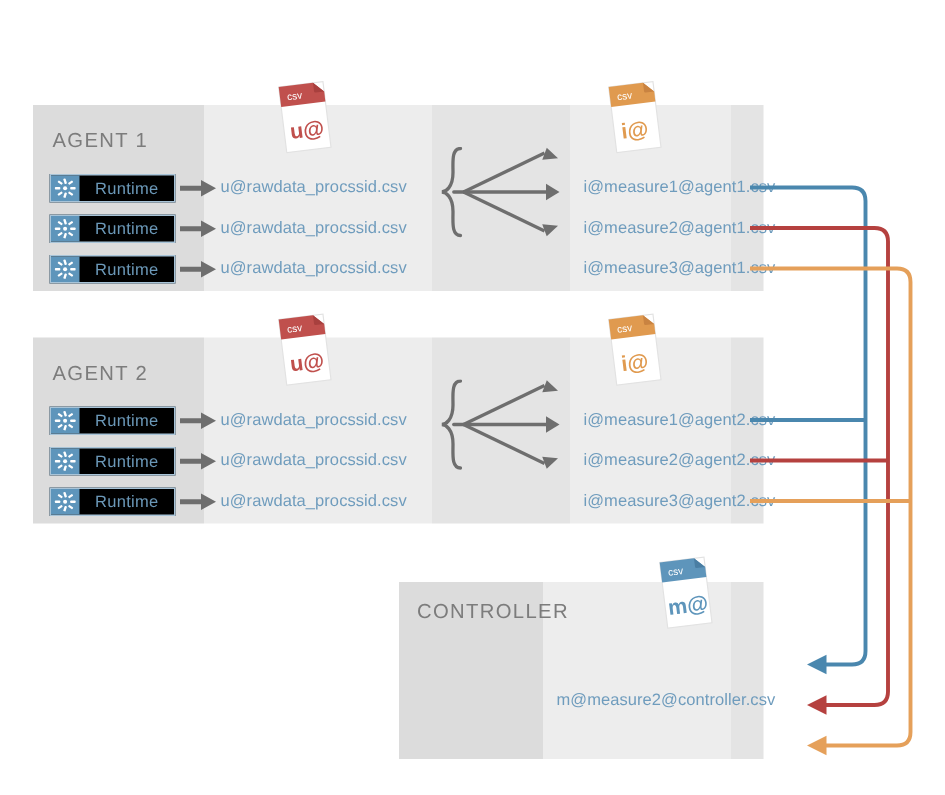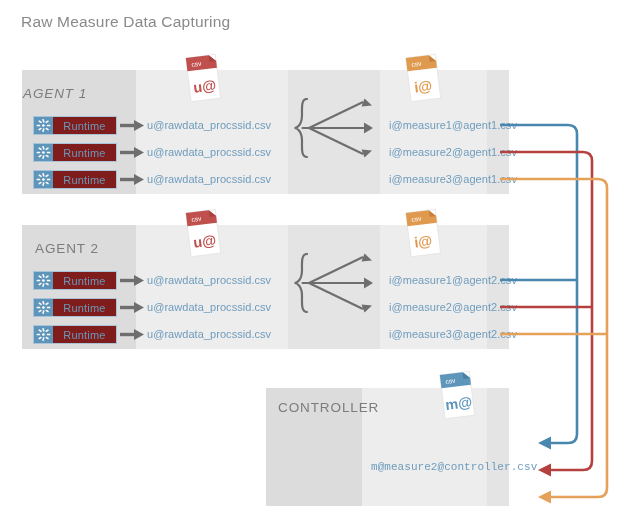--- a/index.html
+++ b/index.html
@@ -65,21 +65,21 @@
     letter-spacing: 0.9px;
     white-space: nowrap;
   }
 
   
   .runtime-box {
     position: absolute;
     width: 84px;
     height: 19px;
     border: 1px solid #a8c4d8;
-    background: #7f1d1d;
+    background: #000000;
     box-sizing: border-box;
     display: flex;
     align-items: stretch;
   }
   .runtime-icon {
     width: 19px;
     background: #5e95bb;
     flex: 0 0 19px;
     position: relative;
   }
@@ -124,30 +124,29 @@
     left: 0; top: 0;
     width: 630px; height: 530px;
     pointer-events: none;
   }
 </style>
 </head>
 <body>
 
 <div class="canvas">
 
-  <div class="page-title">Raw Measure Data Capturing</div>
 
   <div class="group" style="left:22px; top:70px; width:487px; height:124px;">
     <div class="panel-label" style="left:0px; top:0px; width:114px; height:124px;"></div>
     <div class="panel-files" style="left:114px; top:0px; width:152px; height:124px;"></div>
     <div class="panel-mid" style="left:266px; top:0px; width:92px; height:124px;"></div>
     <div class="panel-out" style="left:358px; top:0px; width:107px; height:124px;"></div>
     <div class="panel-edge" style="left:465px; top:0px; width:22px; height:124px;"></div>
 
-    <div class="group-name" style="left:1px; top:16px;font-style:italic;">AGENT 1</div>
+    <div class="group-name" style="left:13px; top:16px;">AGENT 1</div>
 
     <div class="runtime-box" style="left:11px; top:46px;">
       <span class="runtime-icon">
         <svg width="19" height="17" viewBox="0 0 19 17" aria-hidden="true">
           <g fill="#ffffff">
             <rect x="8.6" y="2.0" width="1.6" height="3.6" rx="0.5" transform="rotate(-18 9.4 3.8)"></rect>
             <rect x="4.4" y="4.0" width="3.4" height="1.5" rx="0.5" transform="rotate(34 6.1 4.8)"></rect>
             <rect x="11.4" y="4.0" width="3.4" height="1.5" rx="0.5" transform="rotate(-34 13.1 4.8)"></rect>
             <rect x="2.6" y="7.7" width="3.6" height="1.6" rx="0.5"></rect>
             <rect x="12.8" y="7.7" width="3.6" height="1.6" rx="0.5"></rect>
@@ -365,21 +364,21 @@
     </g>
   </svg>
 
   <div class="group" style="left:266px; top:388px; width:243px; height:118px;">
     <div class="panel-label" style="left:0px; top:0px; width:96px; height:118px;"></div>
     <div class="panel-out" style="left:96px; top:0px; width:125px; height:118px;"></div>
     <div class="panel-edge" style="left:221px; top:0px; width:22px; height:118px;"></div>
 
     <div class="group-name" style="left:12px; top:12px;">CONTROLLER</div>
 
-    <div class="fname" style="left:105px; top:73px;font-family:Liberation Mono, monospace;">m@measure2@controller.csv</div>
+    <div class="fname" style="left:105px; top:73px;">m@measure2@controller.csv</div>
   </div>
 
   <svg class="csv-icon" style="left:434px; top:369px;" width="48" height="58" viewBox="0 0 48 58">
     <g transform="rotate(-7 24 29)">
       <rect x="9" y="4" width="31" height="46" fill="#ffffff" stroke="#e2e2e2" stroke-width="0.8"></rect>
       <path d="M9 4 H33 L40 11 V18 H9 Z" fill="#5e95bb"></path>
       <path d="M33 4 L40 11 H34 A1 1 0 0 1 33 10 Z" fill="#4a7ea3"></path>
       <text x="14" y="14" font-family="'Liberation Sans', sans-serif" font-size="7" fill="#ffffff">csv</text>
       <text x="11" y="41" font-family="'Liberation Sans', sans-serif" font-size="15" font-weight="bold" fill="#5e95bb">m@</text>
     </g>

